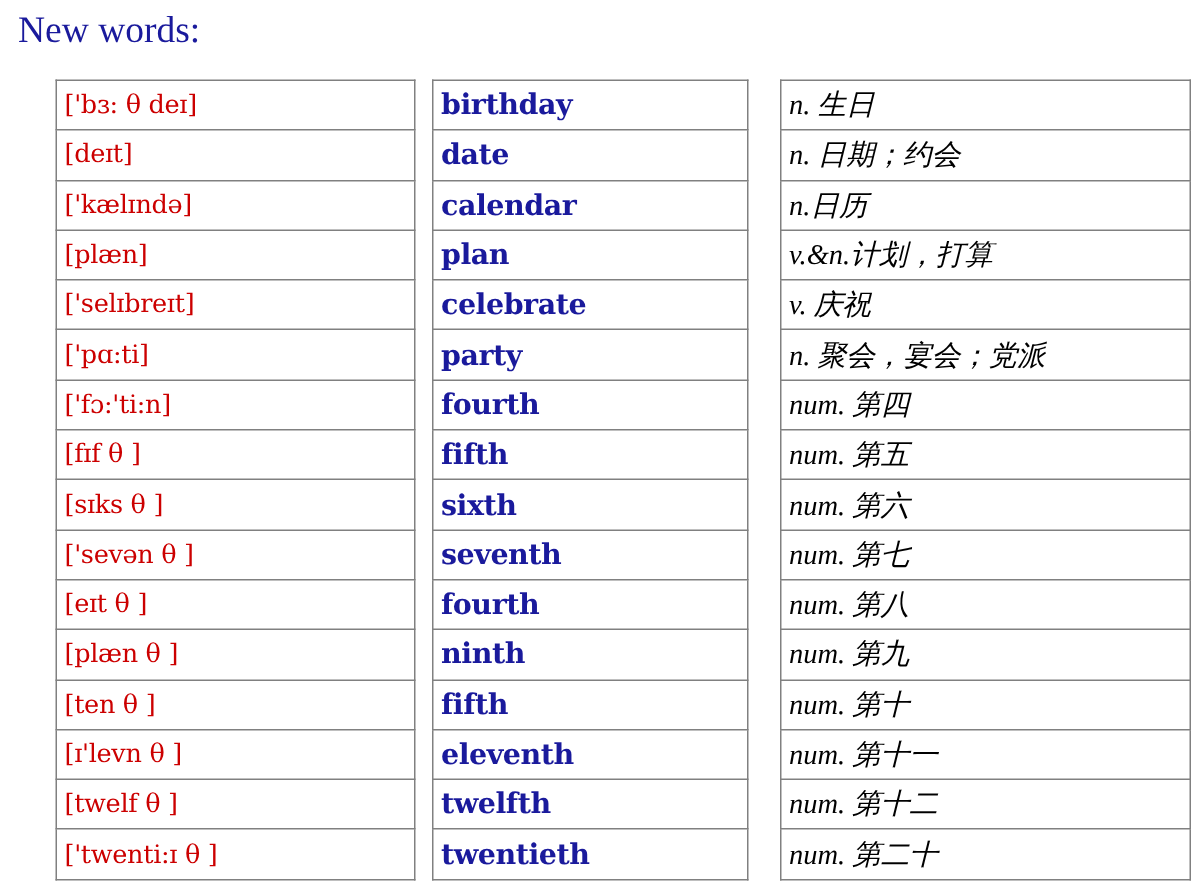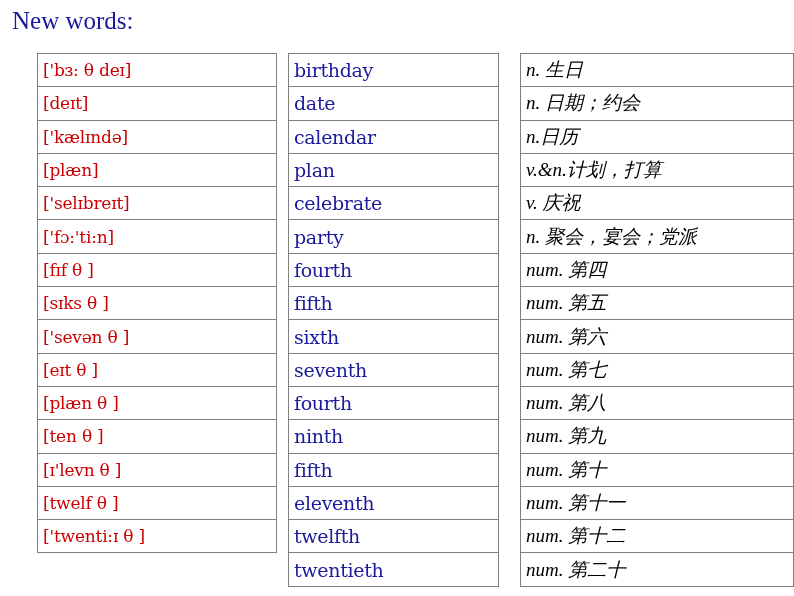--- a/index.html
+++ b/index.html
@@ -60,20 +60,21 @@
   #table-words {
     left: 288px;
     top: 53px;
     width: 211px;
   }
   #table-words td {
     color: #1a1a9c;
     font-family: "DejaVu Serif", "Liberation Serif", serif;
     font-size: 19px;
     letter-spacing: -0.3px;
+    font-weight: bold;
   }
 
   
   #table-meanings {
     left: 520px;
     top: 53px;
     width: 274px;
   }
   #table-meanings td {
     color: #000000;
@@ -99,20 +100,23 @@
       <tr>
         <td>['kælɪndə]</td>
       </tr>
       <tr>
         <td>[plæn]</td>
       </tr>
       <tr>
         <td>['selɪbreɪt]</td>
       </tr>
       <tr>
+        <td>['pɑ:ti]</td>
+      </tr>
+      <tr>
         <td>['fɔ:'ti:n]</td>
       </tr>
       <tr>
         <td>[fɪf θ ]</td>
       </tr>
       <tr>
         <td>[sɪks θ ]</td>
       </tr>
       <tr>
         <td>['sevən θ ]</td>

